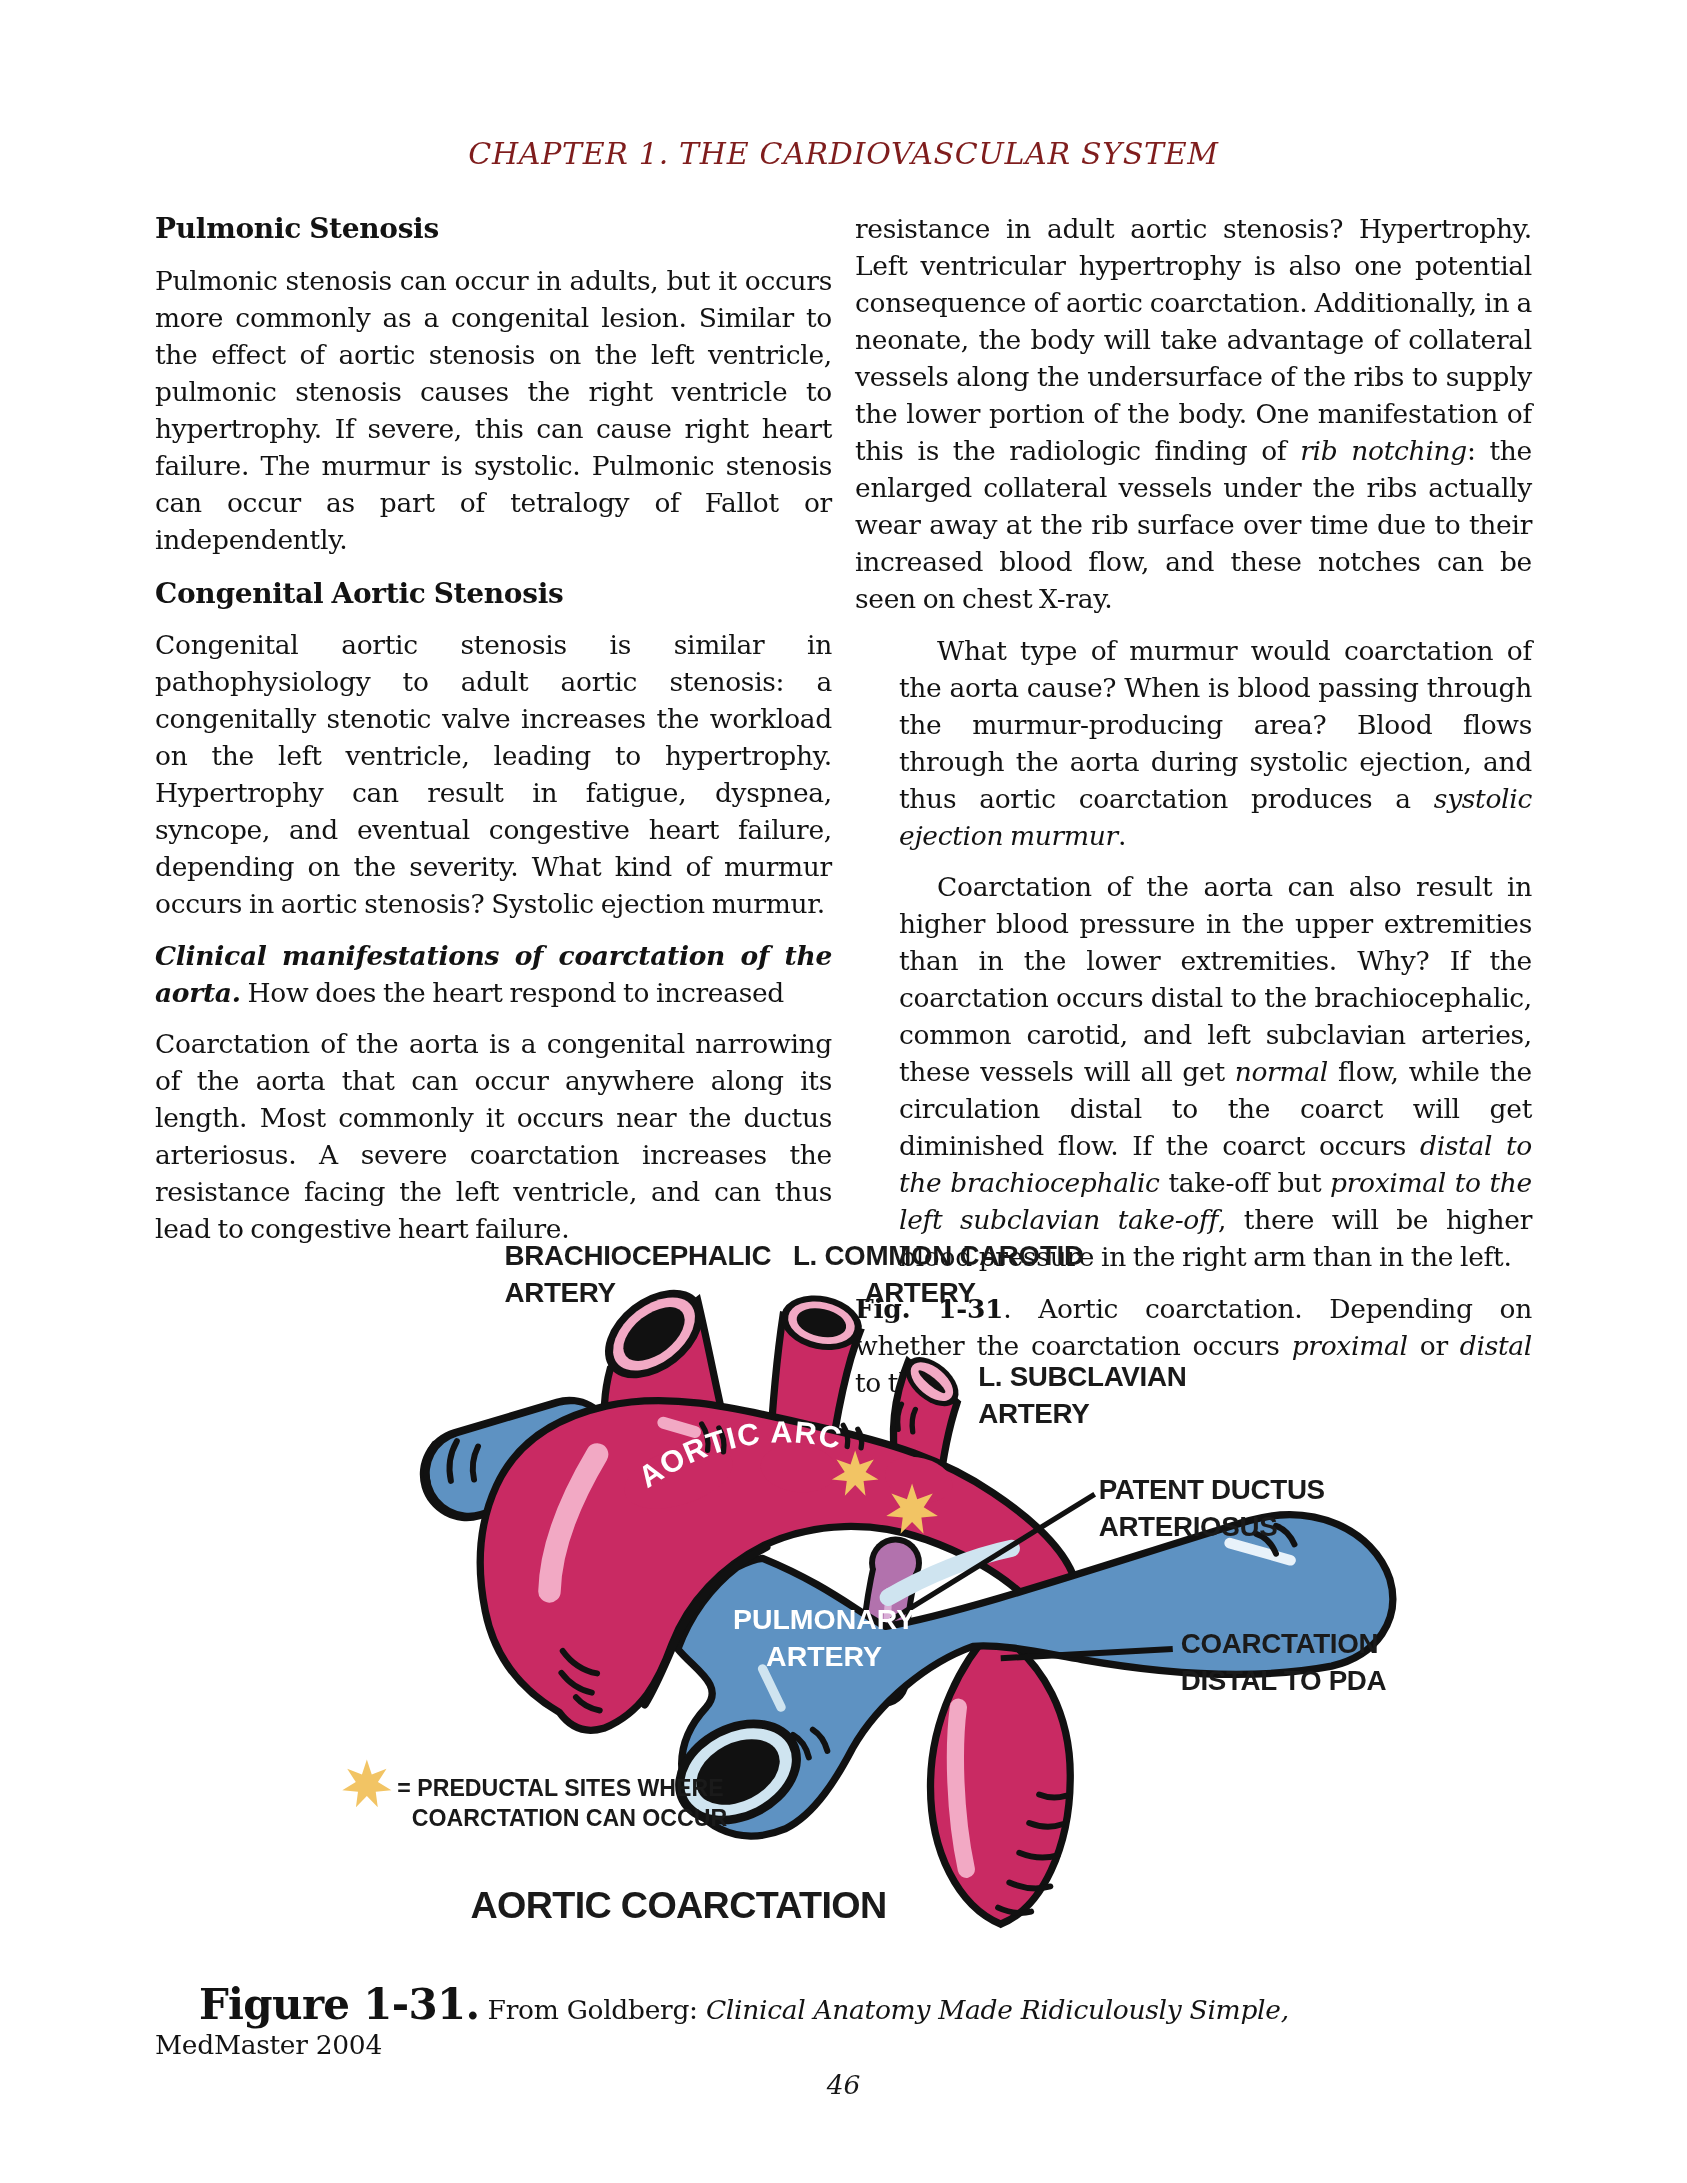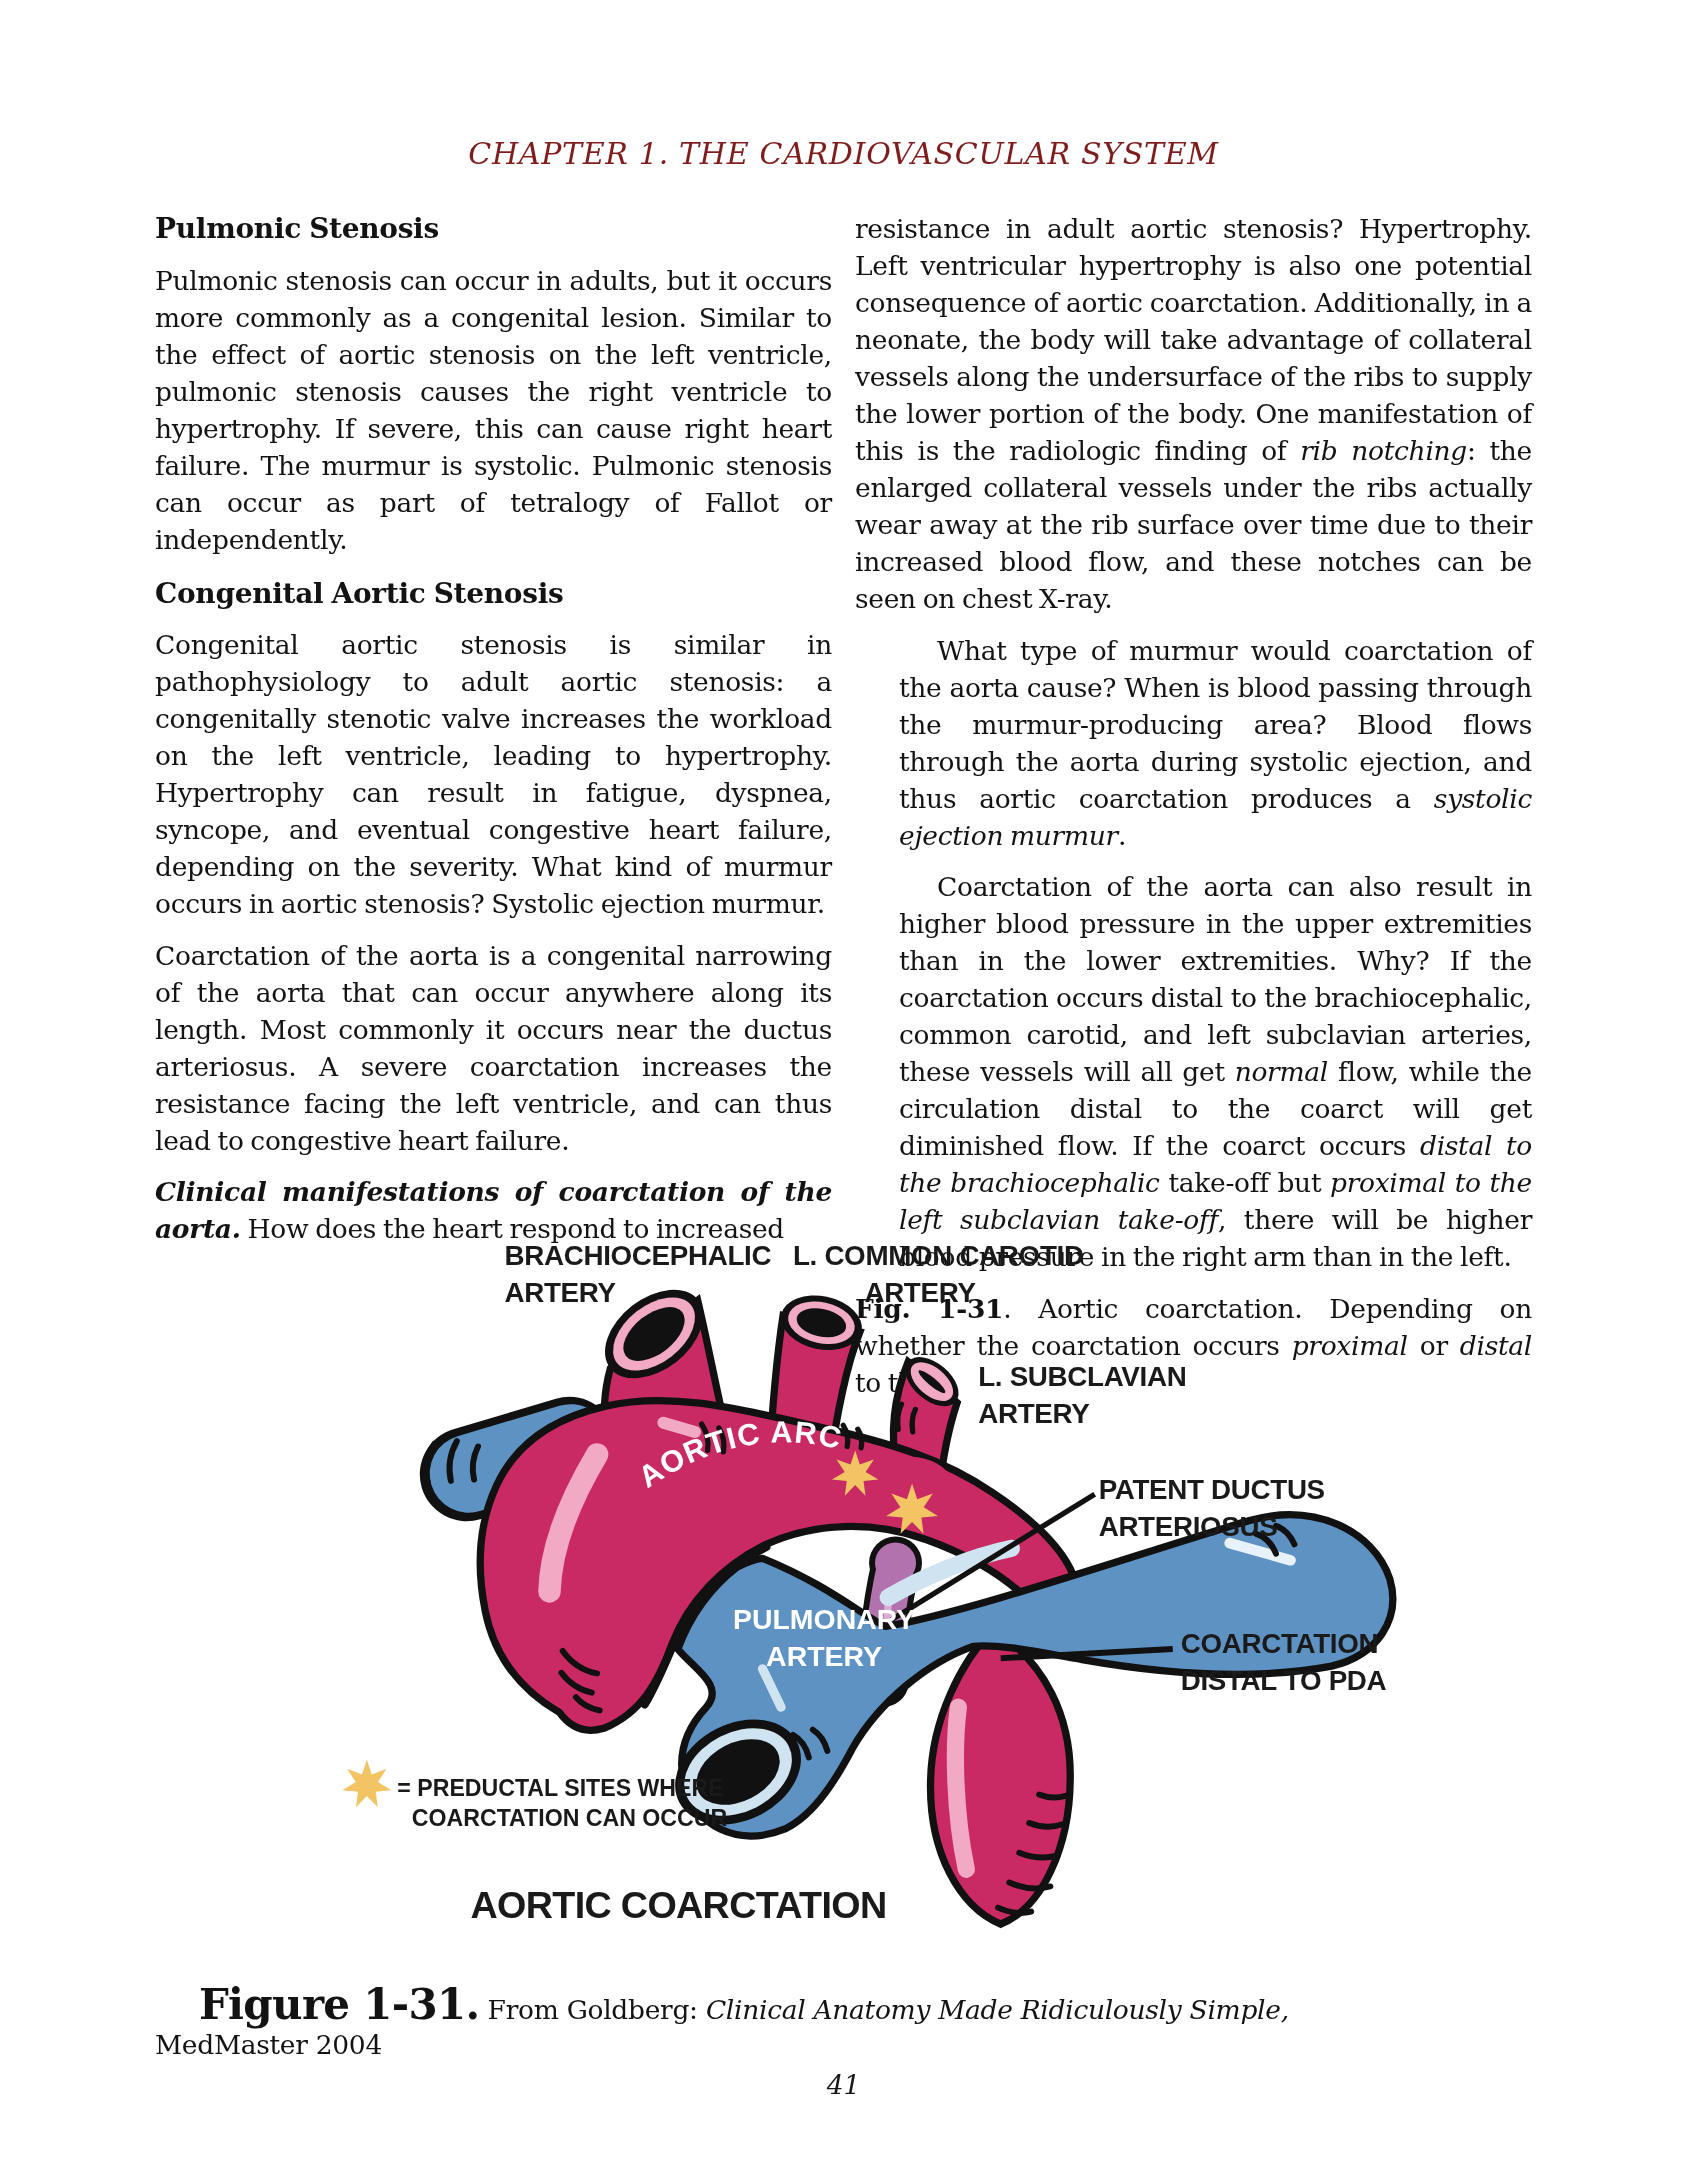--- a/index.html
+++ b/index.html
@@ -44,22 +44,22 @@
 </head>
 <body>
 
 <div class="chapter-header">CHAPTER 1.  THE CARDIOVASCULAR SYSTEM</div>
 
 <div class="col col-left" id="left-col">
     <h3>Pulmonic Stenosis</h3>
     <p><span>Pulmonic stenosis can occur in adults, but it occurs more commonly as a congenital lesion. Similar to the effect of aortic stenosis on the left ventricle, pulmonic stenosis causes the right ventricle to hypertrophy. If severe, this can cause right heart failure. The murmur is systolic. Pulmonic stenosis can occur as part of tetralogy of Fallot or independently.</span></p>
     <h3>Congenital Aortic Stenosis</h3>
     <p><span>Congenital aortic stenosis is similar in pathophysiology to adult aortic stenosis: a congenitally stenotic valve increases the workload on the left ventricle, leading to hypertrophy. Hypertrophy can result in fatigue, dyspnea, syncope, and eventual congestive heart failure, depending on the severity. What kind of murmur occurs in aortic stenosis? Systolic ejection murmur.</span></p>
+    <p><span class="bold-italic">Clinical manifestations of coarctation of the aorta.</span><span> How does the heart respond to increased</span></p>
     <p><span>Coarctation of the aorta is a congenital narrowing of the aorta that can occur anywhere along its length. Most commonly it occurs near the ductus arteriosus. A severe coarctation increases the resistance facing the left ventricle, and can thus lead to congestive heart failure.</span></p>
-    <p><span class="bold-italic">Clinical manifestations of coarctation of the aorta.</span><span> How does the heart respond to increased</span></p>
   </div>
 <div class="col col-right" id="right-col">
     <p><span>resistance in adult aortic stenosis? Hypertrophy. Left ventricular hypertrophy is also one potential consequence of aortic coarctation. Additionally, in a neonate, the body will take advantage of collateral vessels along the undersurface of the ribs to supply the lower portion of the body. One manifestation of this is the radiologic finding of </span><span class="italic">rib notching</span><span>: the enlarged collateral vessels under the ribs actually wear away at the rib surface over time due to their increased blood flow, and these notches can be seen on chest X-ray.</span></p>
     <p class="indent"><span>What type of murmur would coarctation of the aorta cause? When is blood passing through the murmur-producing area? Blood flows through the aorta during systolic ejection, and thus aortic coarctation produces a </span><span class="italic">systolic ejection murmur</span><span>.</span></p>
     <p class="indent"><span>Coarctation of the aorta can also result in higher blood pressure in the upper extremities than in the lower extremities. Why? If the coarctation occurs distal to the brachiocephalic, common carotid, and left subclavian arteries, these vessels will all get </span><span class="italic">normal</span><span> flow, while the circulation distal to the coarct will get diminished flow. If the coarct occurs </span><span class="italic">distal to the brachiocephalic</span><span> take-off but </span><span class="italic">proximal to the left subclavian take-off</span><span>, there will be higher blood pressure in the right arm than in the left.</span></p>
     <p><span class="bold">Fig. 1-31</span><span>. Aortic coarctation. Depending on whether the coarctation occurs </span><span class="italic">proximal</span><span> or </span><span class="italic">distal</span><span> to the</span></p>
   </div>
 
 <div class="figure-wrap">
 <svg width="1158" height="794" viewBox="0 0 1750 1200" xmlns="http://www.w3.org/2000/svg">
@@ -209,14 +209,14 @@
     <text x="150" y="964" font-size="35" fill="#1a1a1a">= PREDUCTAL SITES WHERE</text>
     <text x="172" y="1010" font-size="35" fill="#1a1a1a">COARCTATION CAN OCCUR</text>
   </g>
 
   <text x="575" y="1148" text-anchor="middle" font-size="57" fill="#1a1a1a" letter-spacing="-1">AORTIC COARCTATION</text>
 </svg>
 </div>
 
 <p class="caption"><span class="figtag">Figure 1-31.</span><span> From Goldberg: </span><span class="italic">Clinical Anatomy Made Ridiculously Simple,</span><span> MedMaster 2004</span></p>
 
-<div class="page-number">41</div>
+<div class="page-number">46</div>
 
 
 </body></html>

